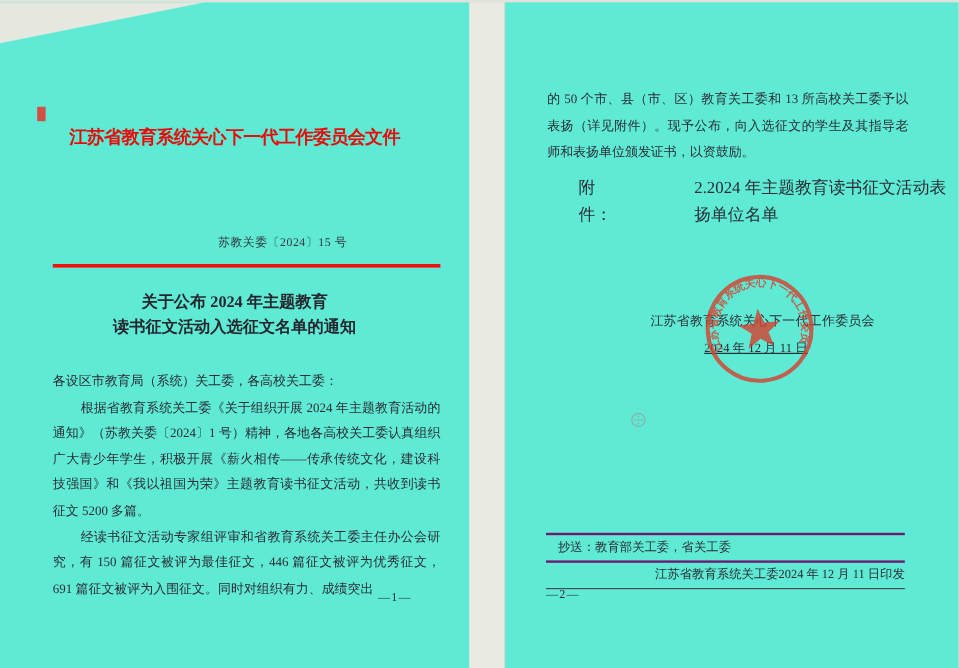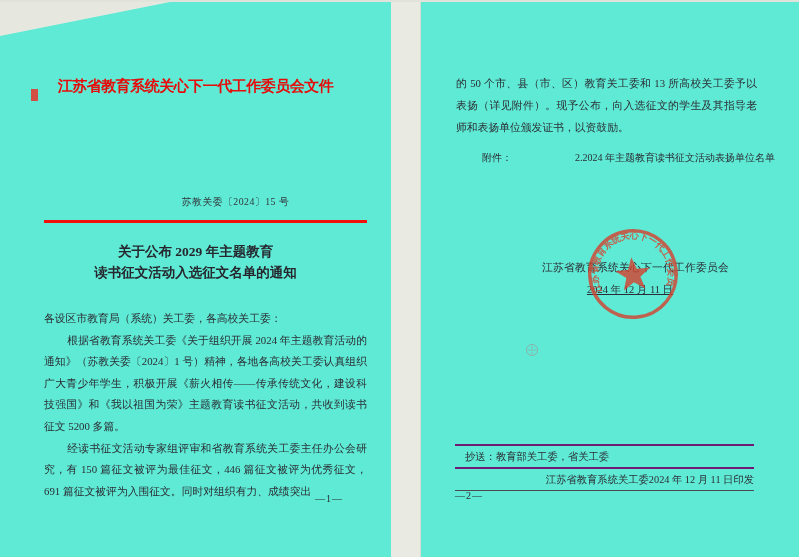--- a/index.html
+++ b/index.html
@@ -6,38 +6,38 @@
   .canvas{position:relative;width:799px;height:557px;background:#e9eae2;overflow:hidden;
           font-family:"Liberation Serif","DejaVu Serif",serif;color:#2b2d35;}
   .topline{position:absolute;left:0;top:0;width:799px;height:2px;background:#dfe3d9;}
   .page{position:absolute;top:2px;bottom:0;background:#5eead4;}
   .page-left{left:0;width:391px;}
   .page-right{left:421px;width:378px;box-shadow:-1px 0 0 #d8dbd2;}
   .corner-wedge{position:absolute;left:0;top:0;width:0;height:0;
     border-top:34px solid #e6e8e0;border-right:170px solid transparent;}
   .red-mark{position:absolute;left:31px;top:87px;width:7px;height:12px;background:#e8342a;opacity:.85;}
 
-  .letterhead{position:absolute;left:0;top:75px;width:100%;text-align:center;
+  .letterhead{position:absolute;left:0;top:103px;width:100%;text-align:center;
     color:#e60c0a;font-weight:bold;font-size:15px;letter-spacing:-0.5px;white-space:nowrap;}
   .docnum{position:absolute;left:0;top:194px;width:100%;text-align:center;
     font-size:9.8px;letter-spacing:.5px;color:#33353d;margin-left:40px;}
   .red-rule{position:absolute;left:44px;top:218px;width:323px;height:2.5px;background:#f2100d;}
   .doc-title{position:absolute;left:0;top:239px;width:100%;text-align:center;
     font-weight:bold;font-size:13.5px;line-height:21px;color:#26272e;}
   .body-text{position:absolute;left:44px;top:306px;width:323px;
     font-size:10.8px;line-height:21.6px;text-align:justify;color:#2b2d35;}
   .body-text p{margin:0;}
   .body-text p.indent{text-indent:2.15em;}
   .pagenum{font-size:10px;color:#2b2d35;letter-spacing:1px;}
   .pagenum-1{position:absolute;left:44px;top:491px;width:299px;text-align:right;}
   .pagenum-2{position:absolute;left:34px;top:488px;}
 
   .body-text2{position:absolute;left:35px;top:70px;width:301px;
     font-size:10.8px;line-height:22px;text-align:justify;}
-  .attachment{position:absolute;left:61px;top:145px;font-size:10px;line-height:22px;display:flex;gap:44px;}
+  .attachment{position:absolute;left:61px;top:145px;font-size:14px;line-height:22px;display:flex;gap:44px;}
   .attachment .items{margin-left:4px;}
   .attachment .item2{padding-left:15px;}
   .sig-org{position:absolute;left:121px;top:259px;font-size:10.8px;letter-spacing:.2px;white-space:nowrap;}
   .sig-date{position:absolute;left:144px;top:281px;width:130px;text-align:center;font-size:10.5px;white-space:nowrap;text-decoration:underline;}
   .seal{position:absolute;left:165px;top:225px;width:94px;height:94px;opacity:.8;transform:rotate(-6deg);}
   .regmark{position:absolute;left:104px;top:341px;width:14px;height:14px;opacity:.8;}
 
   .footer{position:absolute;left:34px;top:442px;width:299px;font-size:10.3px;color:#2b2d35;}
   .footer .row{border-top:2px solid #701a75;padding:3px 0 3px 0;height:15px;line-height:15px;}
   .footer .row.cc{padding-left:10px;}
@@ -53,21 +53,21 @@
     <div class="corner-wedge"></div>
     <div class="red-mark"></div>
 
     <div class="letterhead">江苏省教育系统关心下一代工作委员会文件</div>
 
     <div class="docnum">苏教关委〔2024〕15 号</div>
 
     <div class="red-rule"></div>
 
     <div class="doc-title">
-      <div>关于公布 2029 年主题教育</div>
+      <div>关于公布 2024 年主题教育</div>
       <div>读书征文活动入选征文名单的通知</div>
     </div>
 
     <div class="body-text">
       <p>各设区市教育局（系统）关工委，各高校关工委：</p>
       <p class="indent">根据省教育系统关工委《关于组织开展 2024 年主题教育活动的通知》（苏教关委〔2024〕1 号）精神，各地各高校关工委认真组织广大青少年学生，积极开展《薪火相传——传承传统文化，建设科技强国》和《我以祖国为荣》主题教育读书征文活动，共收到读书征文 5200 多篇。</p>
       <p class="indent">经读书征文活动专家组评审和省教育系统关工委主任办公会研究，有 150 篇征文被评为最佳征文，446 篇征文被评为优秀征文，691 篇征文被评为入围征文。同时对组织有力、成绩突出</p>
     </div>
 
     <div class="pagenum pagenum-1">—1—</div>

